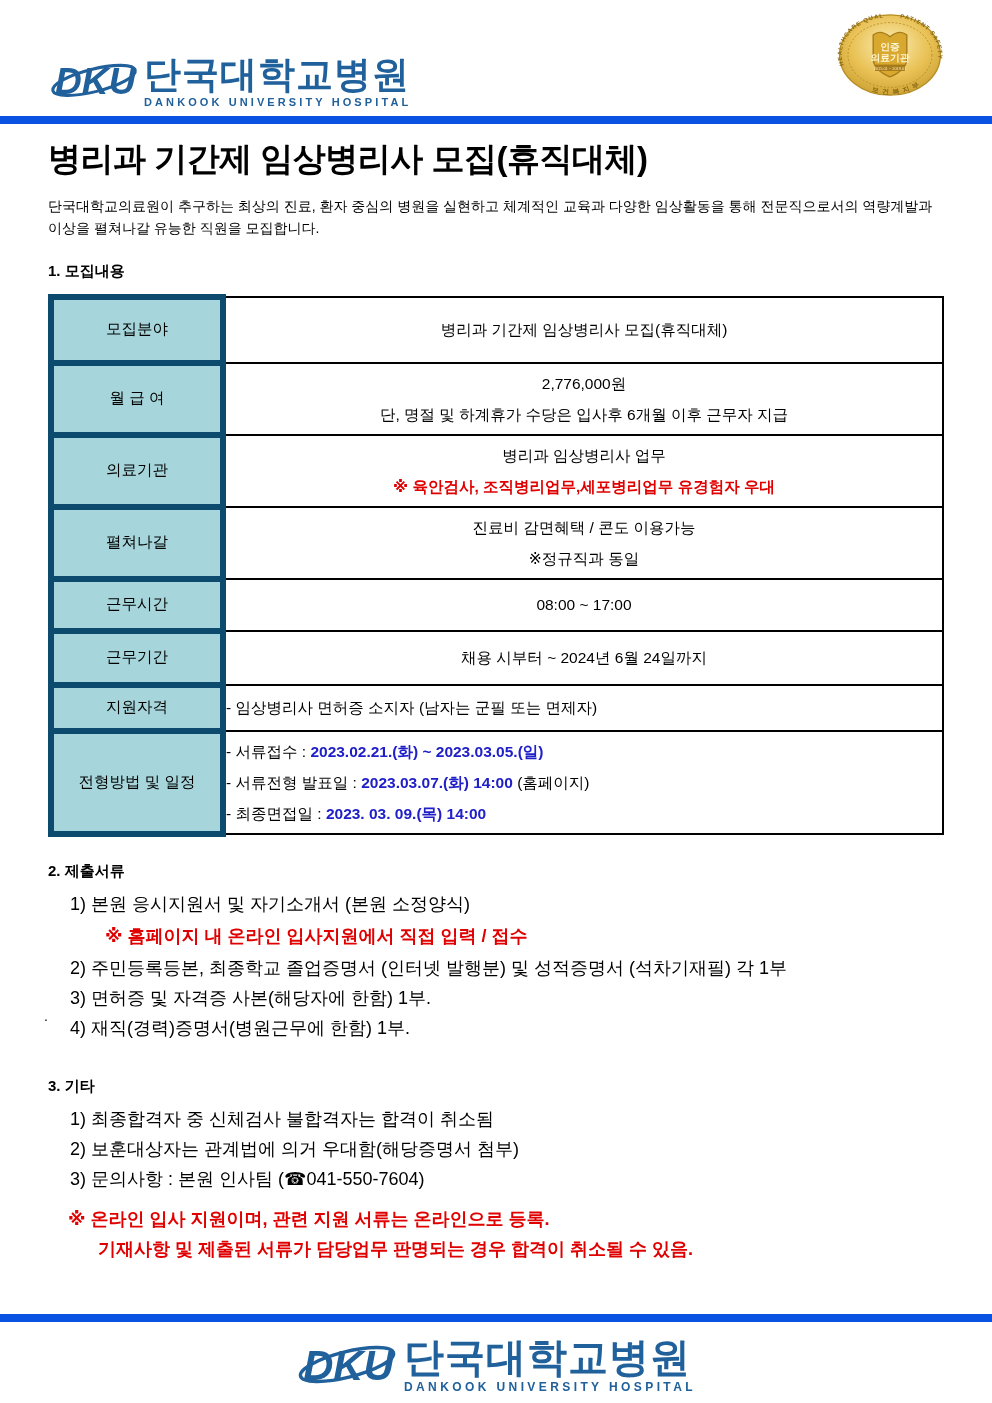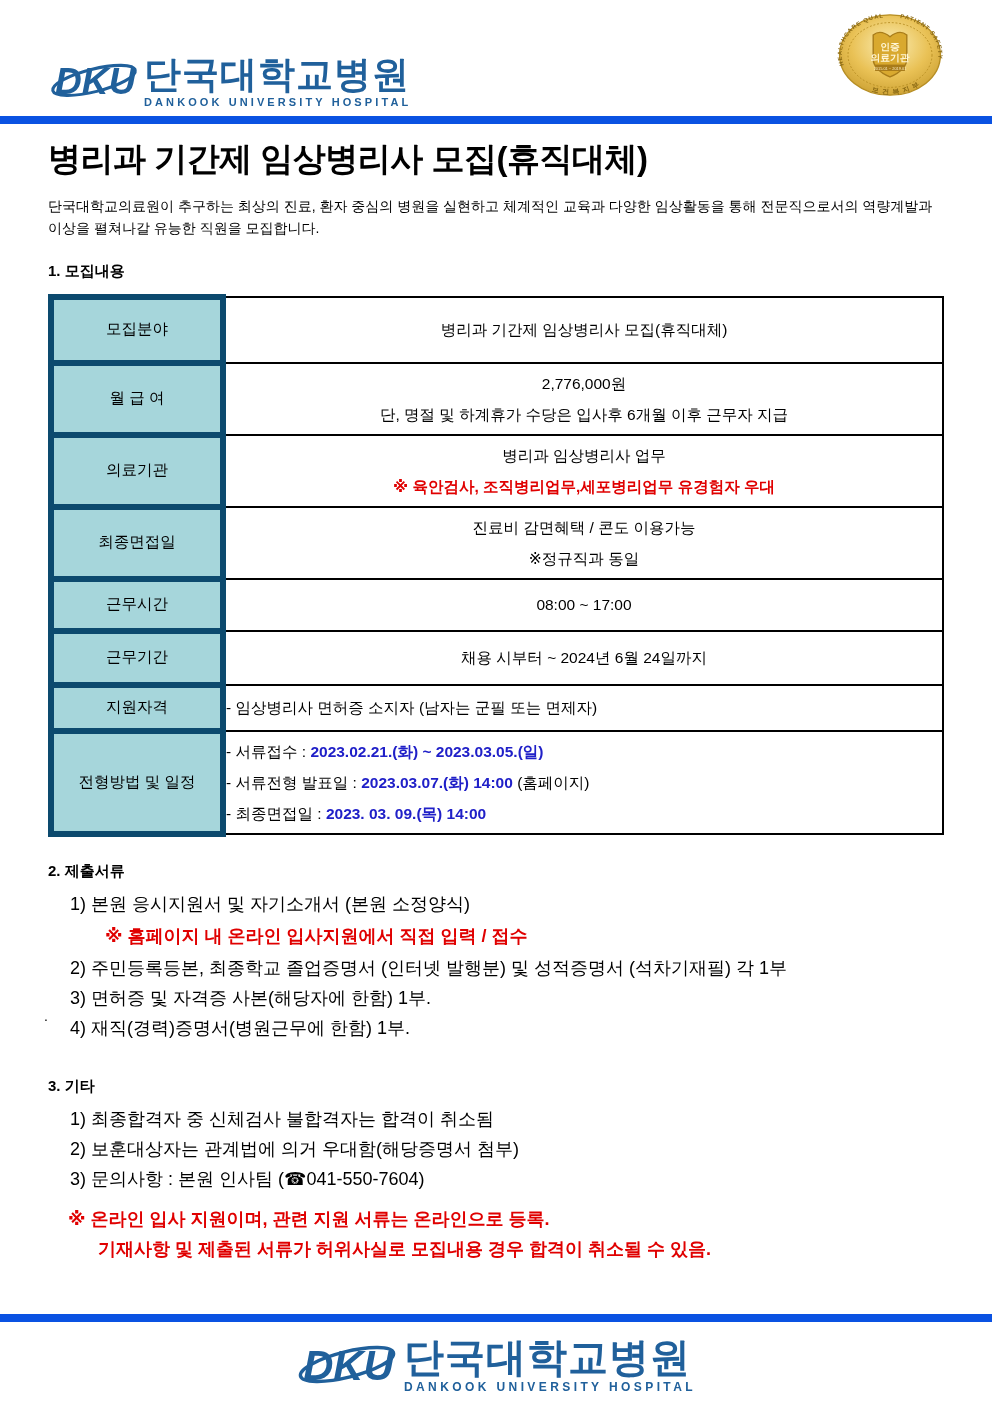--- a/index.html
+++ b/index.html
@@ -128,21 +128,21 @@
           </td>
         </tr>
         <tr>
           <th class="h66">의료기관</th>
           <td>
             <div class="cl"><span>병리과 임상병리사 업무</span></div>
             <div class="cl"><span class="red b">※ 육안검사, 조직병리업무,세포병리업무 유경험자 우대</span></div>
           </td>
         </tr>
         <tr>
-          <th class="h57">최종면접일</th>
+          <th class="h57">펼쳐나갈</th>
           <td>
             <div class="cl"><span>진료비 감면혜택 / 콘도 이용가능</span></div>
             <div class="cl"><span>※정규직과 동일</span></div>
           </td>
         </tr>
         <tr>
           <th class="h52">근무시간</th>
           <td>
             <div class="cl"><span>08:00 ~ 17:00</span></div>
           </td>
@@ -184,21 +184,21 @@
       <div class="item">3) 면허증 및 자격증 사본(해당자에 한함) 1부.</div>
       <div class="item">4) 재직(경력)증명서(병원근무에 한함) 1부.</div>
     </div>
 
     <h2 class="sec-h sec3-h">3. 기타</h2>
     <div class="items">
       <div class="item">1) 최종합격자 중 신체검사 불합격자는 합격이 취소됨</div>
       <div class="item">2) 보훈대상자는 관계법에 의거 우대함(해당증명서 첨부)</div>
       <div class="item">3) 문의사항 : 본원 인사팀 (☎041-550-7604)</div>
       <div class="rn1">※ 온라인 입사 지원이며, 관련 지원 서류는 온라인으로 등록.</div>
-      <div class="rn2">기재사항 및 제출된 서류가 허위사실로 모집내용 경우 합격이 취소될 수 있음.</div>
+      <div class="rn2">기재사항 및 제출된 서류가 담당업무 판명되는 경우 합격이 취소될 수 있음.</div>
     </div>
   </div>
 
   <span class="stray-dot">.</span>
 
   <div class="footer">
     <div class="bluebar"></div>
     <div class="footer-logo">
       <span class="logo-emblem">
         <svg width="102" height="53" viewBox="0 0 100 52">

